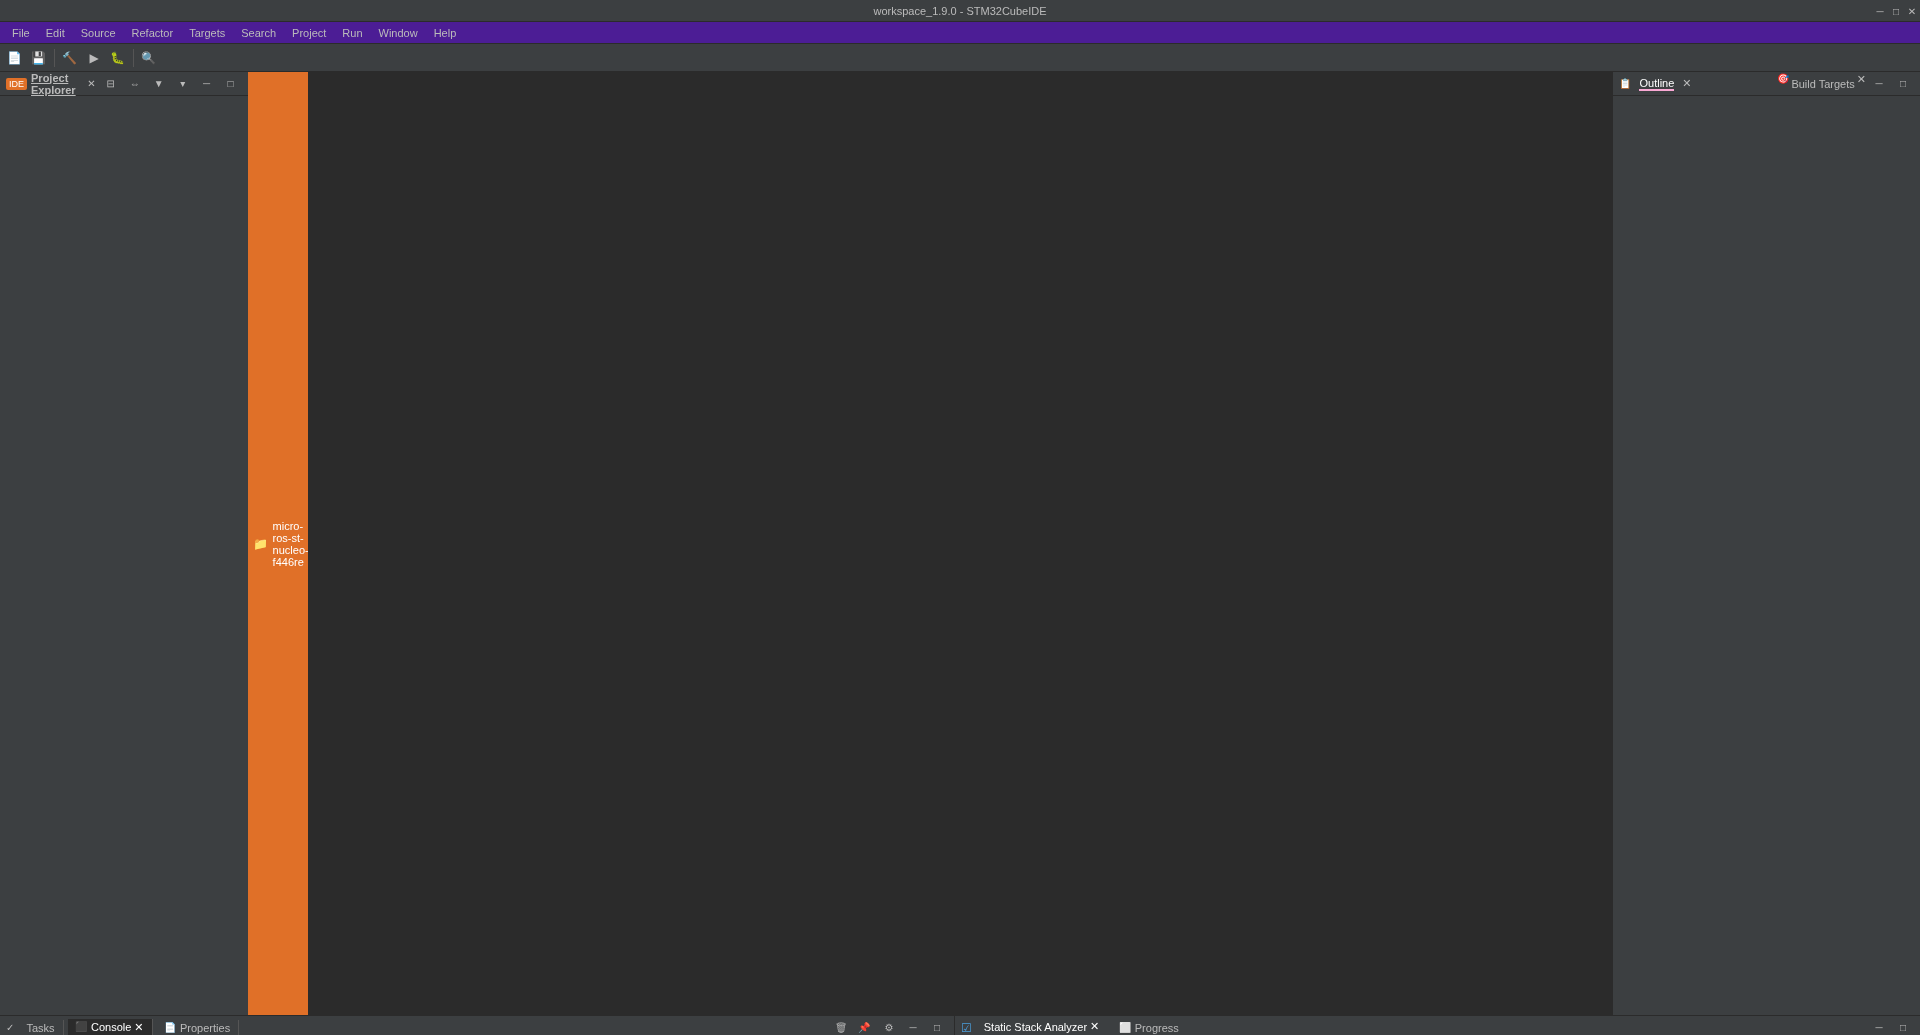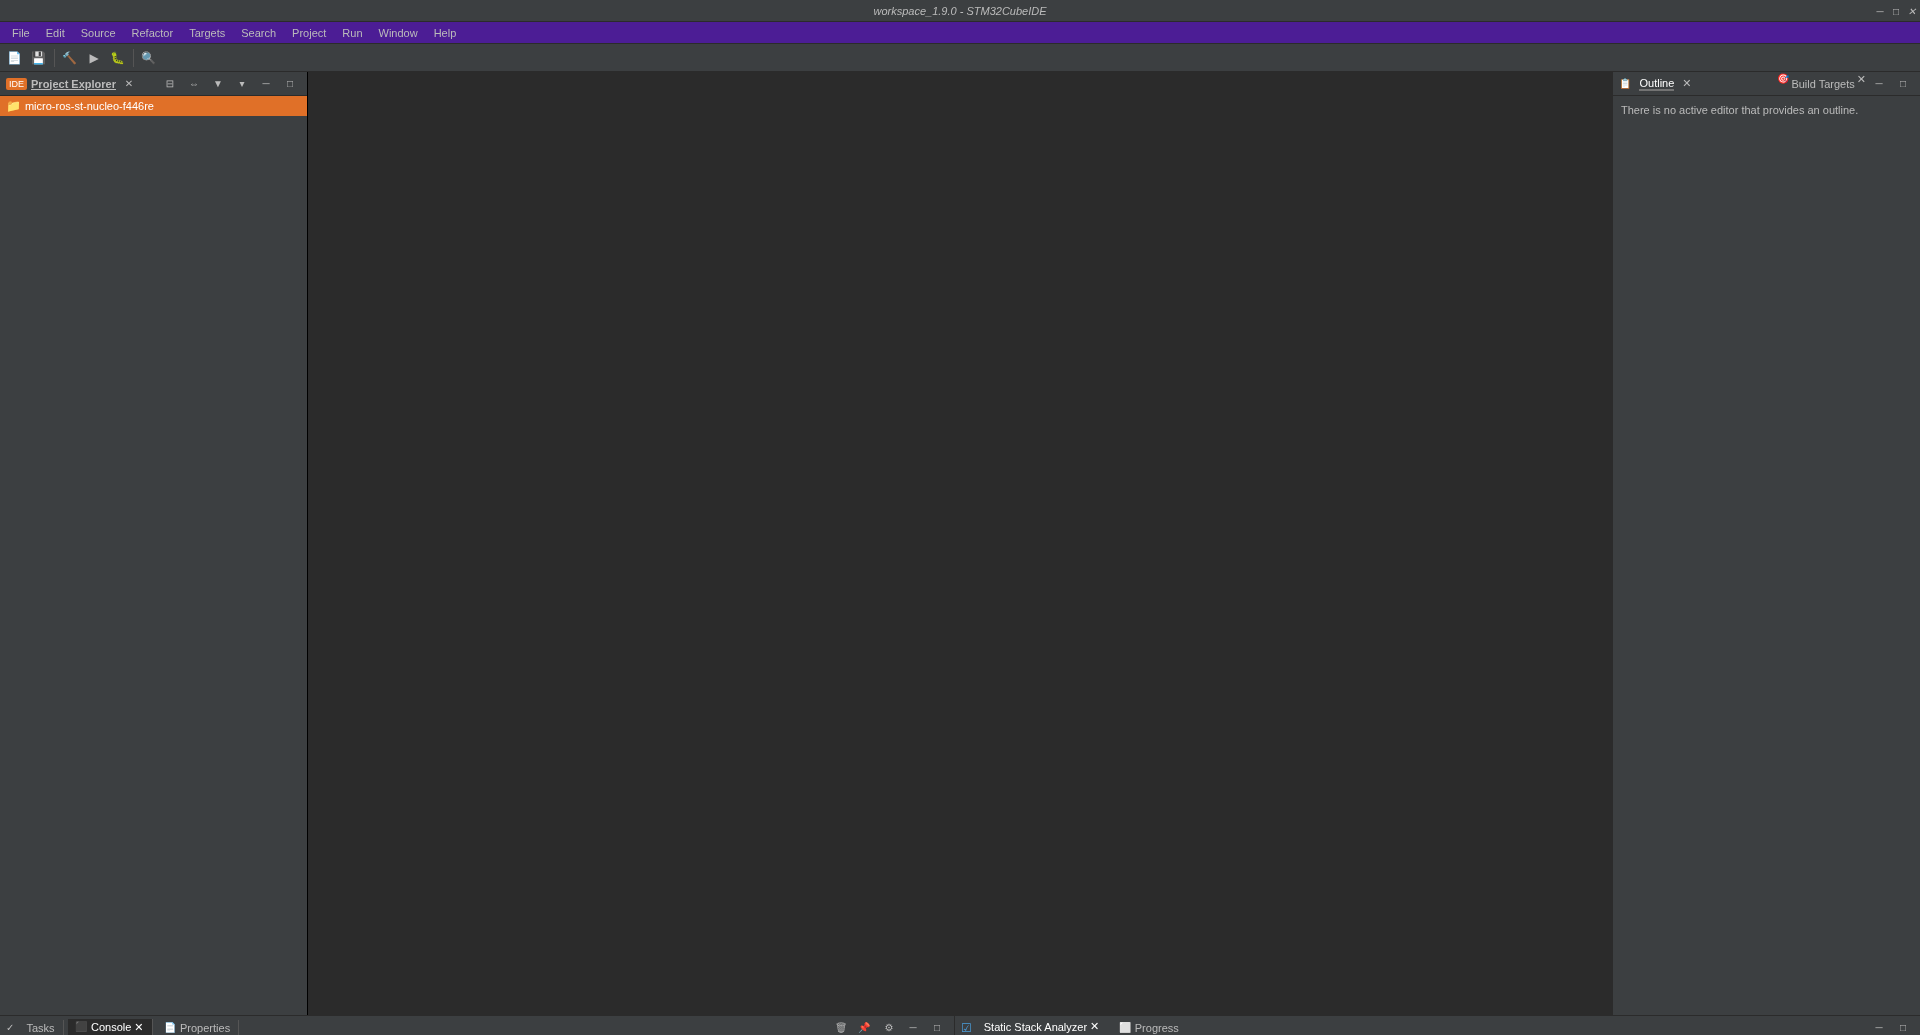--- a/index.html
+++ b/index.html
@@ -17,21 +17,20 @@
     #title-bar {
       height: 22px;
       background: #3c3f41;
       display: flex;
       align-items: center;
       justify-content: center;
       color: #bbbbbb;
       font-size: 11px;
       border-bottom: 1px solid #2b2b2b;
       position: relative;
-      font-style: italic;
     }
     #title-bar .window-controls {
       position: absolute;
       right: 0;
       top: 0;
       display: flex;
       height: 22px;
     }
     #title-bar .window-controls span {
       width: 16px;
@@ -93,23 +92,23 @@
     
     #main-layout {
       display: flex;
       height: calc(1035px - 22px - 22px - 28px - 20px);
     }
 
     
     #project-explorer {
       width: 308px;
       background: #3c3f41;
-      border-right: 1px solid #000000;
-      display: flex;
-      flex-direction: column;
+      border-right: 6px solid #000000;
+      display: flex;
+      flex-direction: row;
       flex-shrink: 0;
     }
     .panel-header {
       height: 24px;
       background: #3c3f41;
       display: flex;
       align-items: center;
       padding: 0 6px;
       border-bottom: 1px solid #2b2b2b;
       gap: 4px;
@@ -167,21 +166,21 @@
       gap: 8px;
     }
     .right-tab {
       display: flex;
       align-items: center;
       gap: 3px;
       font-size: 11px;
       color: #bbbbbb;
       cursor: pointer;
     }
-    .right-tab.active { color: #ffffff; border-bottom: 2px solid #737373; }
+    .right-tab.active { color: #ffffff; border-bottom: 2px solid #f9a8d4; }
     .outline-content {
       padding: 8px;
       color: #bbbbbb;
       font-size: 11px;
     }
 
     
     #bottom-area {
       display: flex;
       height: 230px;
@@ -323,23 +322,20 @@
       <div style="margin-left:auto;display:flex;gap:2px;">
         <span style="font-size:10px;">🎯</span>
         <span class="right-tab">
           <span>Build Targets</span>
         </span>
         <span class="close-btn">✕</span>
         <span class="toolbar-btn" style="font-size:10px;">─</span>
         <span class="toolbar-btn" style="font-size:10px;">□</span>
       </div>
     </div>
-    <div class="outline-content">
-      <span>There is no active editor that provides an outline.</span>
-    </div>
   </div>
 </div>
 
 <div id="bottom-area">
 
   <div id="console-panel">
     <div class="bottom-panel-tabs">
       <span style="font-size:10px;">✓</span>
       <div class="bottom-tab">
         <span>Tasks</span>

